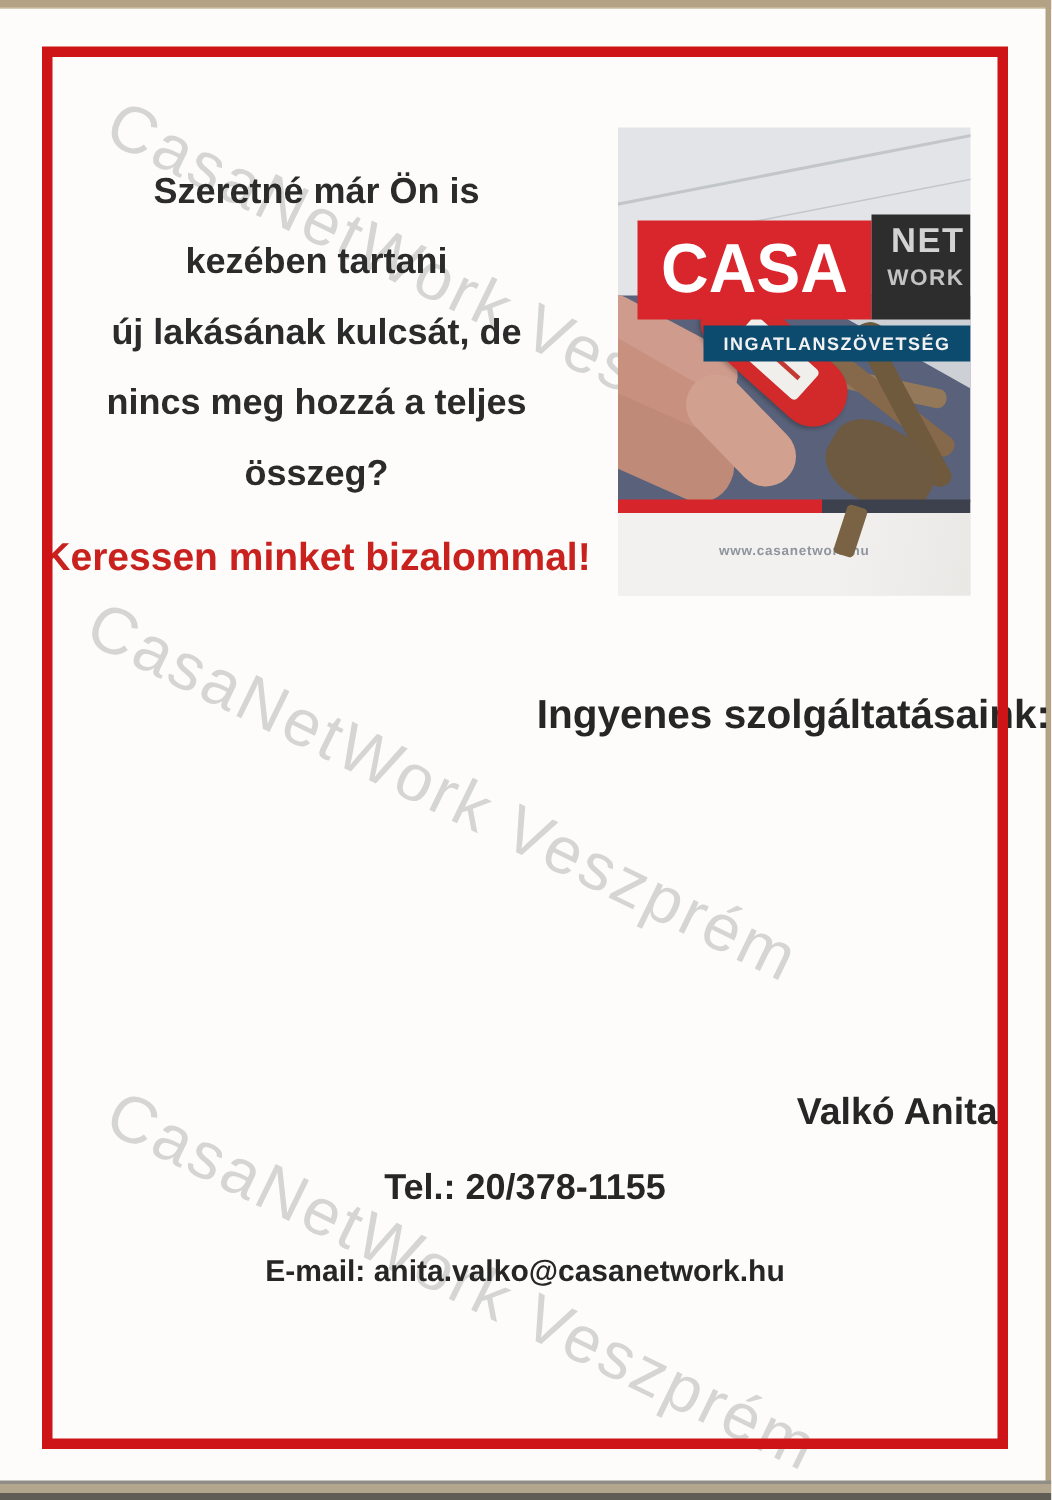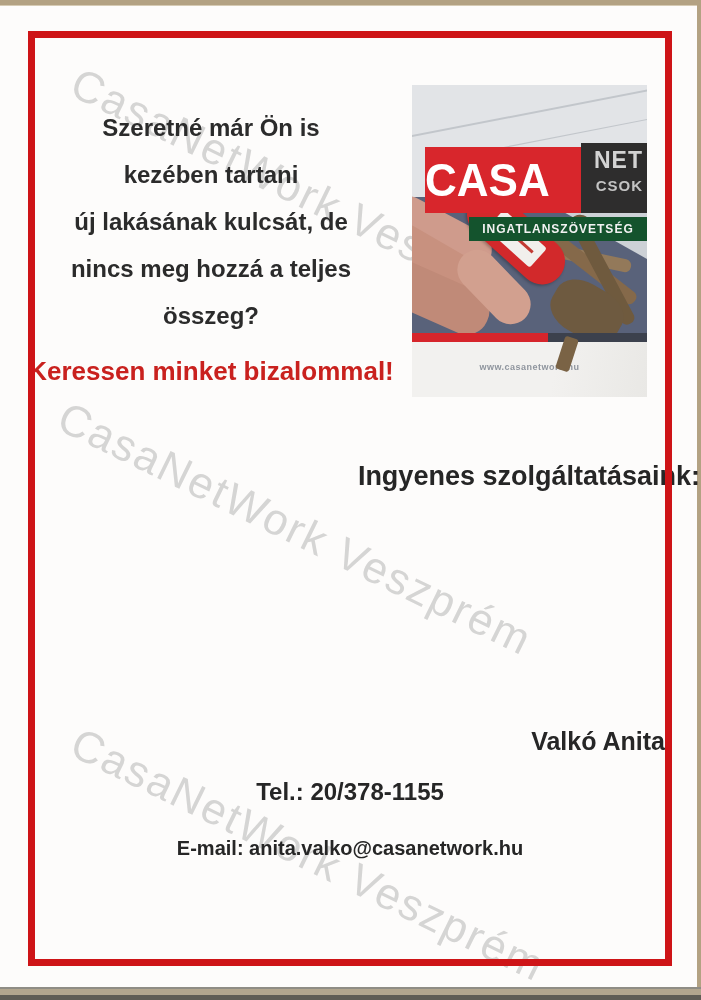--- a/index.html
+++ b/index.html
@@ -29,26 +29,26 @@
   
   .photo{position:absolute;left:412px;top:85px;width:235px;height:312px;z-index:2;
          background:#e2e4e7;overflow:hidden;}
   .ph-line{position:absolute;background:#c2c6cb;height:2px;transform:rotate(-11deg);transform-origin:0 0;}
   .ph-line.l1{left:-10px;top:52px;width:260px;}
   .ph-line.l2{left:40px;top:72px;width:220px;height:1px;}
   .slate{position:absolute;left:0;top:112px;width:235px;height:138px;background:#59627a;}
   .slate-wedge{position:absolute;right:0;top:112px;width:110px;height:62px;background:#cdd1d6;
                clip-path:polygon(0 0,100% 0,100% 100%);}
   .logo-red{position:absolute;left:13px;top:62px;width:156px;height:66px;background:#d8262c;
-            display:flex;align-items:center;}
+            display:flex;align-items:center;justify-content:center;}
   .logo-casa{color:#ffffff;font-size:44px;font-weight:bold;letter-spacing:0px;transform:scaleY(1.05);}
   .logo-dark{position:absolute;left:169px;top:58px;width:66px;height:70px;background:#2e2d2d;}
   .logo-net{position:absolute;right:4px;top:4px;color:#d3d3d3;font-size:23px;font-weight:bold;letter-spacing:1px;}
   .logo-work{position:absolute;right:4px;top:34px;color:#c3c3c3;font-size:15px;font-weight:bold;letter-spacing:1px;}
-  .logo-bar{position:absolute;left:57px;top:132px;width:178px;height:24px;background:#14532d;
+  .logo-bar{position:absolute;left:57px;top:132px;width:178px;height:24px;background:#0c4a6e;
             display:flex;align-items:center;justify-content:center;}
   .logo-bar span{color:#f2f2f2;font-size:12px;font-weight:bold;letter-spacing:1px;white-space:nowrap;}
   .finger{position:absolute;border-radius:22px;}
   .f1{left:-28px;top:128px;width:112px;height:40px;background:#cf9b8c;transform:rotate(28deg);}
   .f2{left:-34px;top:158px;width:118px;height:42px;background:#c8917f;transform:rotate(30deg);}
   .f3{left:-32px;top:190px;width:112px;height:46px;background:#c08a78;transform:rotate(24deg);}
   .thumb{left:38px;top:182px;width:88px;height:40px;background:#d2a08f;transform:rotate(46deg);}
   .tag{position:absolute;left:46px;top:130px;width:116px;height:46px;background:#d2292b;
        border-radius:23px;transform:rotate(42deg);box-shadow:0 2px 3px rgba(0,0,0,0.25);}
   .tag-label{position:absolute;left:30px;top:10px;width:58px;height:26px;background:#f1efec;border-radius:3px;}
@@ -134,21 +134,21 @@
 
     <div class="tag">
       <div class="tag-label"></div>
     </div>
 
     <div class="logo-red">
       <span class="logo-casa">CASA</span>
     </div>
     <div class="logo-dark">
       <span class="logo-net">NET</span>
-      <span class="logo-work">CSOK</span>
+      <span class="logo-work">WORK</span>
     </div>
     <div class="logo-bar">
       <span>INGATLANSZÖVETSÉG</span>
     </div>
 
     <div class="stripe-red"></div>
     <div class="stripe-dark"></div>
     <div class="ph-bottom">
       <div class="ph-site">www.casanetwork.hu</div>
     </div>

